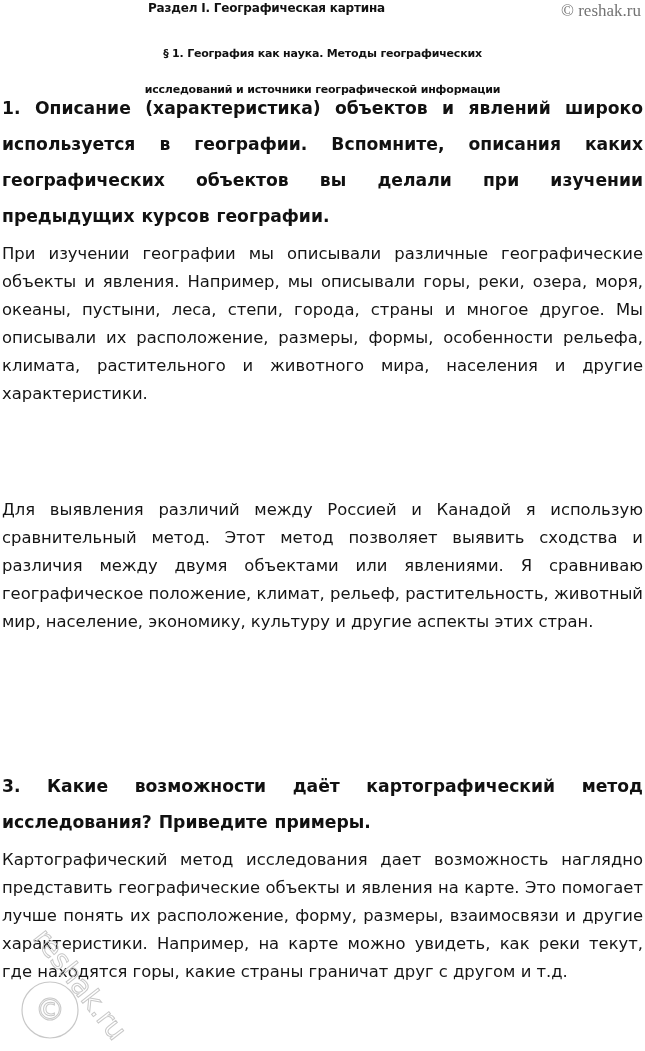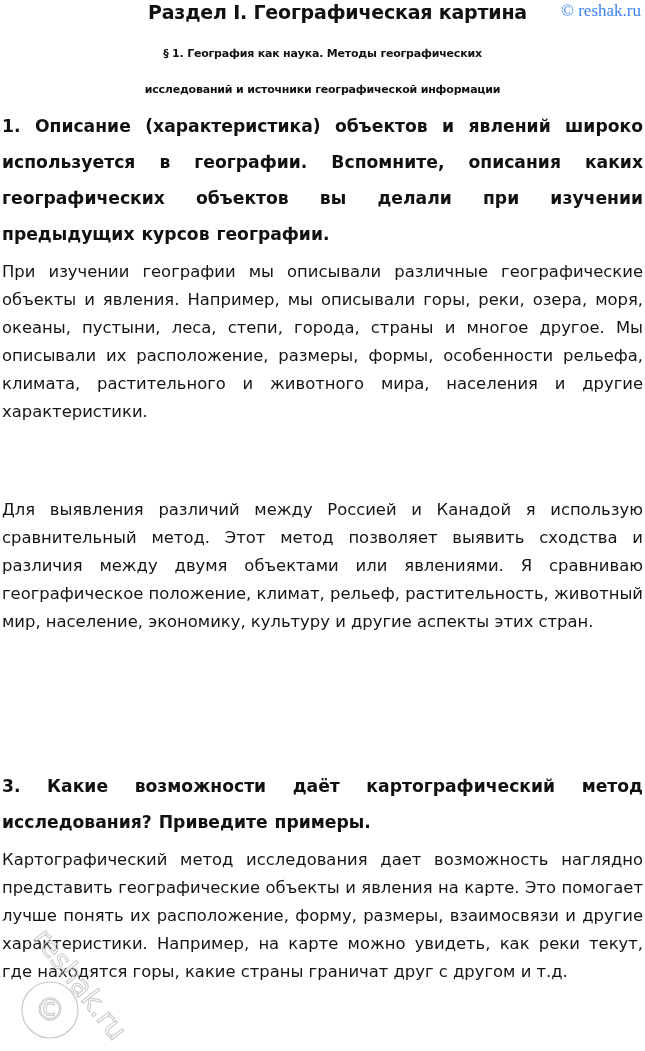--- a/index.html
+++ b/index.html
@@ -5,25 +5,25 @@
     html, body { margin: 0; padding: 0; background: #ffffff; }
     body {
       width: 645px; height: 1051px; overflow: hidden; position: relative;
       font-family: "DejaVu Sans", sans-serif; color: #111;
     }
     .header {
       position: absolute; top: 0; left: 0; width: 645px; height: 26px;
     }
     .section-title {
       position: absolute; left: 148px; top: 1px;
-      font-weight: bold; font-size: 19px; letter-spacing: -0.2px;
+      font-weight: bold; font-size: 12px; letter-spacing: -0.2px;
     }
     .copyright {
       position: absolute; right: 4px; top: 1px;
-      font-family: "Liberation Serif", serif; font-size: 17px; color: #3b82f6;
+      font-family: "Liberation Serif", serif; font-size: 17px; color: #737373;
     }
     .para-title {
       position: absolute; left: 0; width: 645px; top: 36px;
       text-align: center; font-weight: bold; font-size: 11px;
       line-height: 36px; letter-spacing: -0.2px;
     }
     .content {
       position: absolute; left: 2px; width: 641px;
     }
     .q {
@@ -45,21 +45,21 @@
 <div class="header">
   <span class="section-title">Раздел I. Географическая картина</span>
   <span class="copyright">© reshak.ru</span>
 </div>
 
 <div class="para-title">
   <div>§ 1. География как наука. Методы географических</div>
   <div>исследований и источники географической информации</div>
 </div>
 
-<div class="content" style="top:108px;">
+<div class="content" style="top:90px;">
   <p class="q">1. Описание (характеристика) объектов и явлений широко используется в географии. Вспомните, описания каких географических объектов вы делали при изучении предыдущих курсов географии.</p>
   <p class="a" style="margin-top:6px;">При изучении географии мы описывали различные географические объекты и явления. Например, мы описывали горы, реки, озера, моря, океаны, пустыни, леса, степи, города, страны и многое другое. Мы описывали их расположение, размеры, формы, особенности рельефа, климата, растительного и животного мира, населения и другие характеристики.</p>
 </div>
 
 <div class="content" style="top:474px;">
   <p class="a" style="margin-top:22px;">Для выявления различий между Россией и Канадой я использую сравнительный метод. Этот метод позволяет выявить сходства и различия между двумя объектами или явлениями. Я сравниваю географическое положение, климат, рельеф, растительность, животный мир, население, экономику, культуру и другие аспекты этих стран.</p>
 </div>
 
 <div class="content" style="top:768px;">
   <p class="q">3. Какие возможности даёт картографический метод исследования? Приведите примеры.</p>

